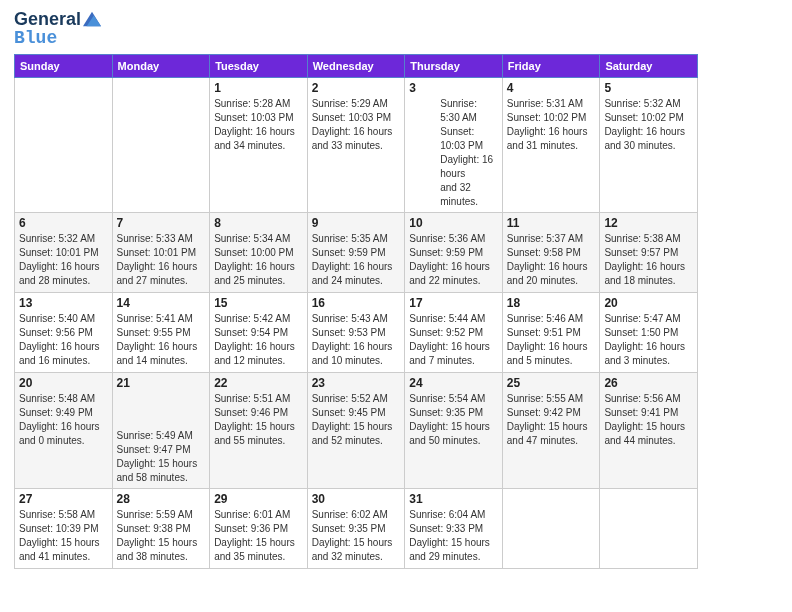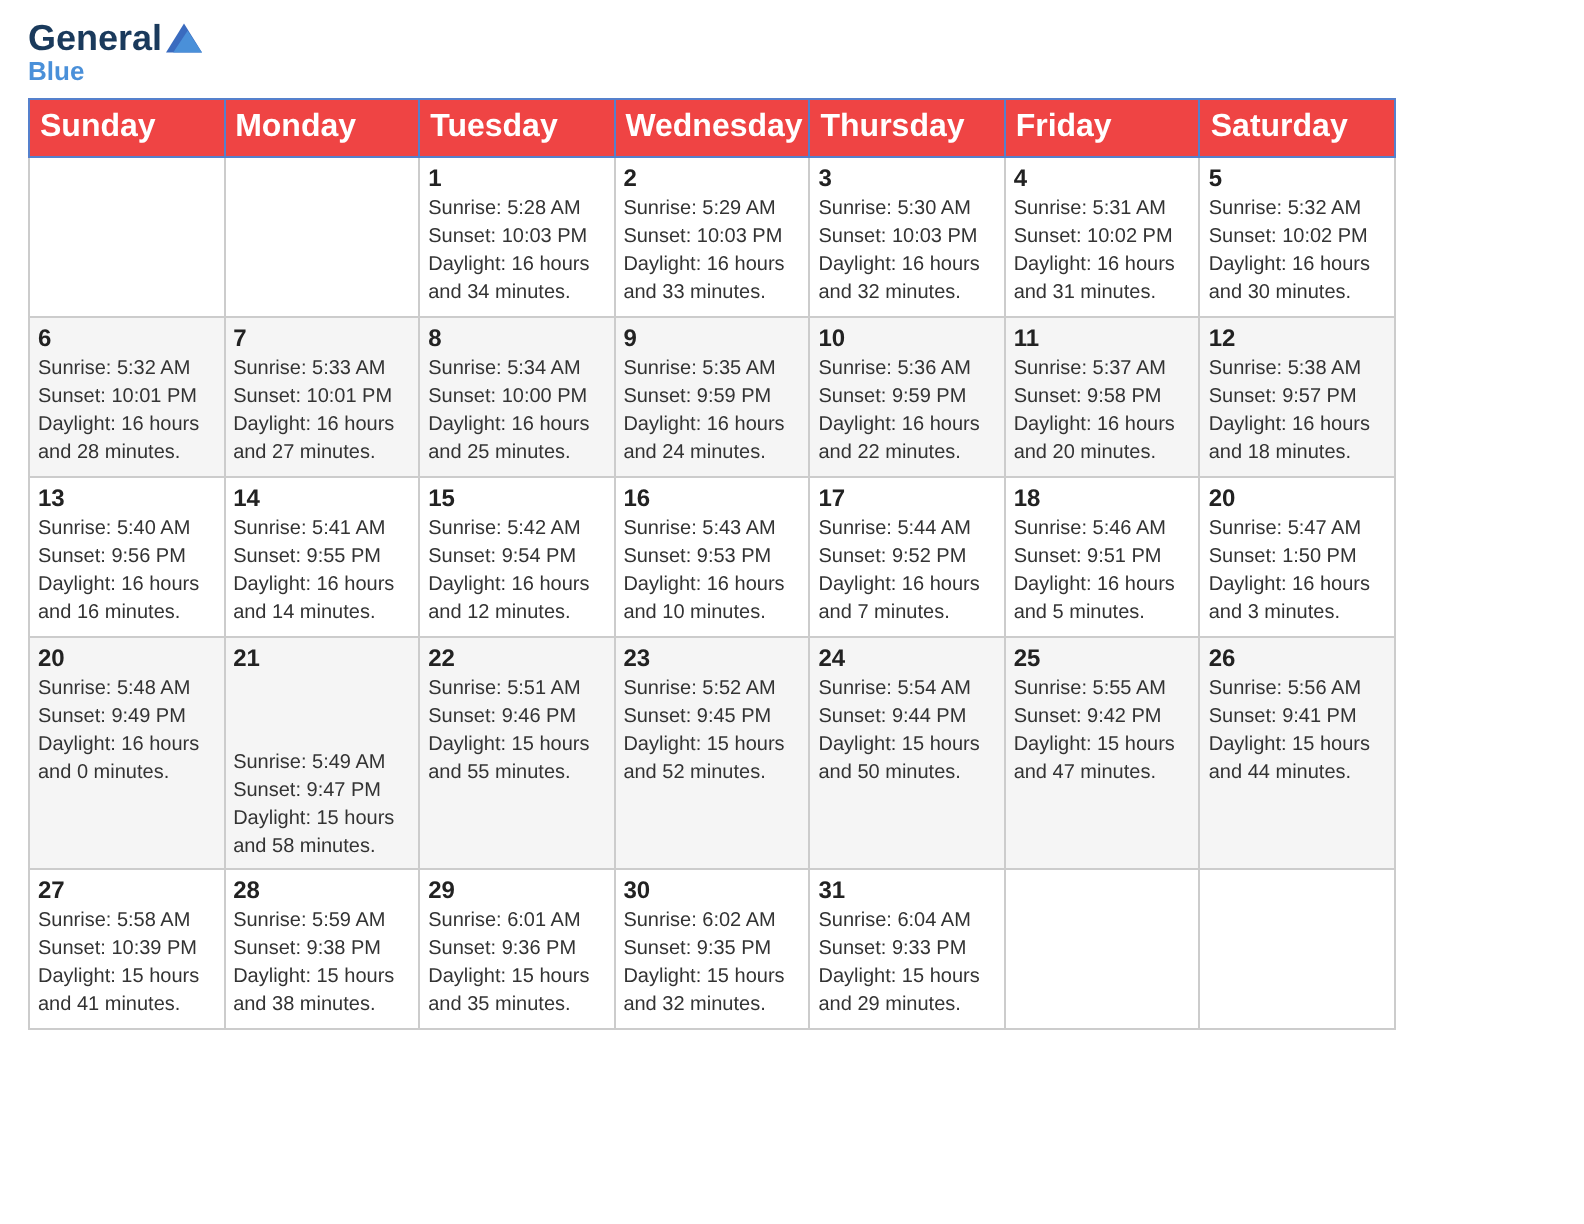--- a/index.html
+++ b/index.html
@@ -50,23 +50,23 @@
     .subtitle {
       font-size: 14px;
       color: #333;
     }
     table {
       width: 100%;
       border-collapse: collapse;
       table-layout: fixed;
     }
     thead tr th {
-      background: #ef4444;
+      background: #6d28d9;
       color: #fff;
-      font-size: 16px;
+      font-size: 11px;
       font-weight: bold;
       text-align: left;
       padding: 5px 5px;
       border: 1px solid #5580cc;
     }
     tbody tr td {
       border: 1px solid #ccc;
       vertical-align: top;
       padding: 3px 4px;
       min-height: 70px;
@@ -102,21 +102,21 @@
   <div class="header">
     <div class="logo">
       <div>
         <div style="display:flex;align-items:center;">
           <span class="logo-text">General</span>
           <svg class="logo-icon" viewBox="0 0 20 16" xmlns="http://www.w3.org/2000/svg">
             <polygon points="0,16 10,0 20,16" fill="#3a6bbf"></polygon>
             <polygon points="10,16 18,4 26,16" fill="#4a90d9" transform="translate(-6,0)"></polygon>
           </svg>
         </div>
-        <div style="color:#4a90d9;font-size:13px;font-weight:bold;margin-top:-2px;">Blue</div>
+        <div style="color:#4a90d9;font-size:18px;font-weight:bold;margin-top:-2px;font-family:Liberation Mono, monospace;">Blue</div>
       </div>
     </div>
     <div class="title-block">
       <div class="month-title"></div>
       <div class="subtitle"></div>
     </div>
   </div>
 
   <table>
     <thead>
@@ -143,21 +143,21 @@
           </td>
           <td>
             <span class="day-num">2</span>
             <div class="day-info" style="white-space: pre-line;">Sunrise: 5:29 AM
 Sunset: 10:03 PM
 Daylight: 16 hours
 and 33 minutes.</div>
           </td>
           <td>
             <span class="day-num">3</span>
-            <div class="day-info" style="white-space: pre-line;">Sunrise: 5:30 AM
+            <div class="day-info" style="white-space: pre-line; margin-left: 31px;">Sunrise: 5:30 AM
 Sunset: 10:03 PM
 Daylight: 16 hours
 and 32 minutes.</div>
           </td>
           <td>
             <span class="day-num">4</span>
             <div class="day-info" style="white-space: pre-line;">Sunrise: 5:31 AM
 Sunset: 10:02 PM
 Daylight: 16 hours
 and 31 minutes.</div>
@@ -297,21 +297,21 @@
           <td>
             <span class="day-num">23</span>
             <div class="day-info" style="white-space: pre-line;">Sunrise: 5:52 AM
 Sunset: 9:45 PM
 Daylight: 15 hours
 and 52 minutes.</div>
           </td>
           <td>
             <span class="day-num">24</span>
             <div class="day-info" style="white-space: pre-line;">Sunrise: 5:54 AM
-Sunset: 9:44 PM
+Sunset: 9:35 PM
 Daylight: 15 hours
 and 50 minutes.</div>
           </td>
           <td>
             <span class="day-num">25</span>
             <div class="day-info" style="white-space: pre-line;">Sunrise: 5:55 AM
 Sunset: 9:42 PM
 Daylight: 15 hours
 and 47 minutes.</div>
           </td>

